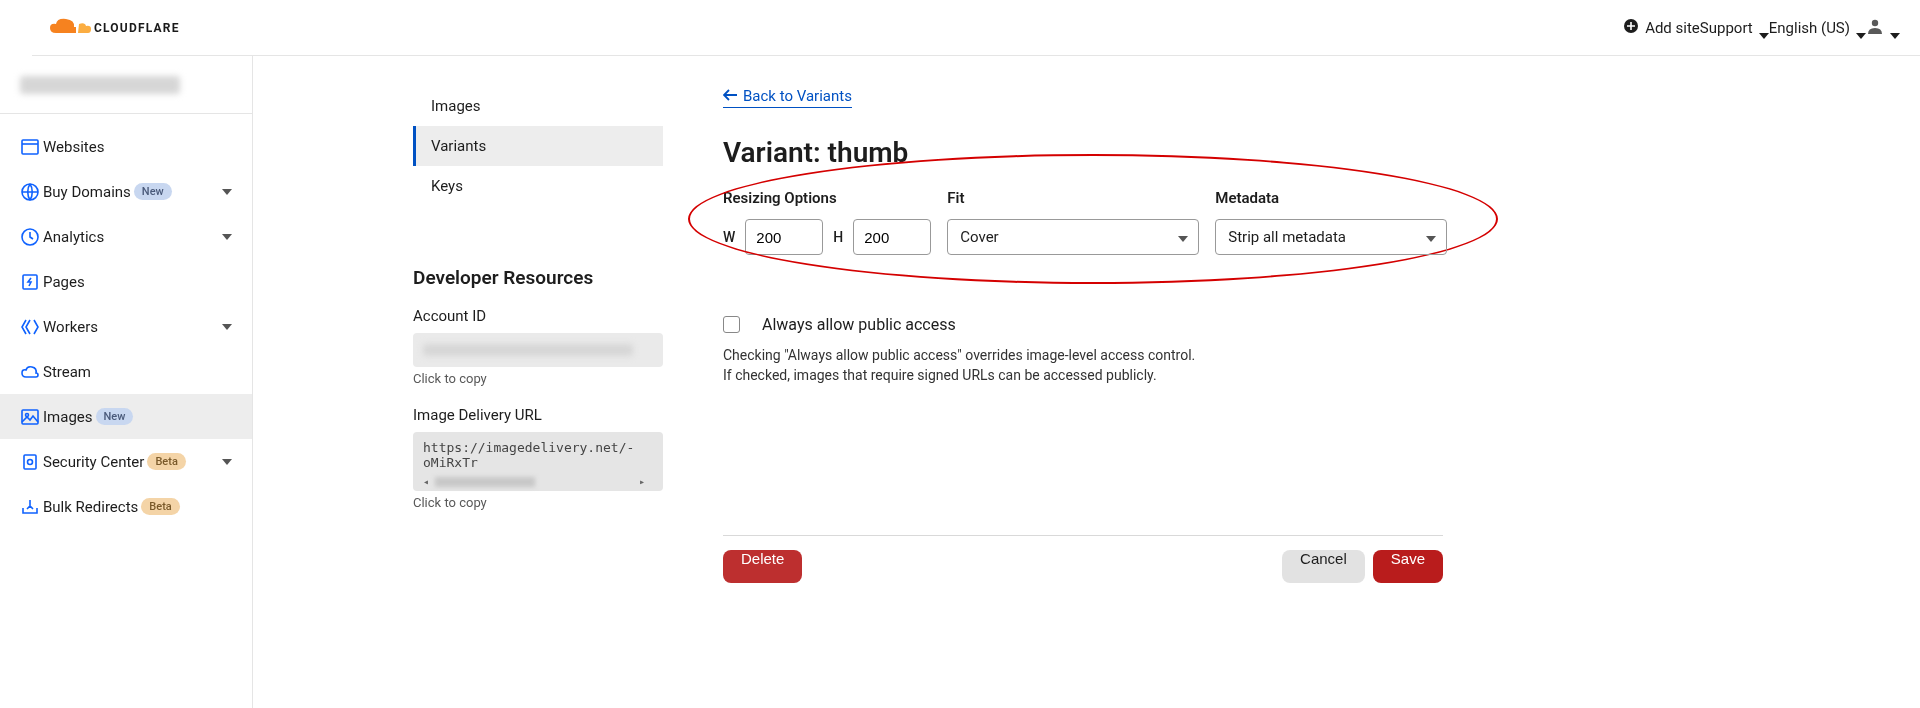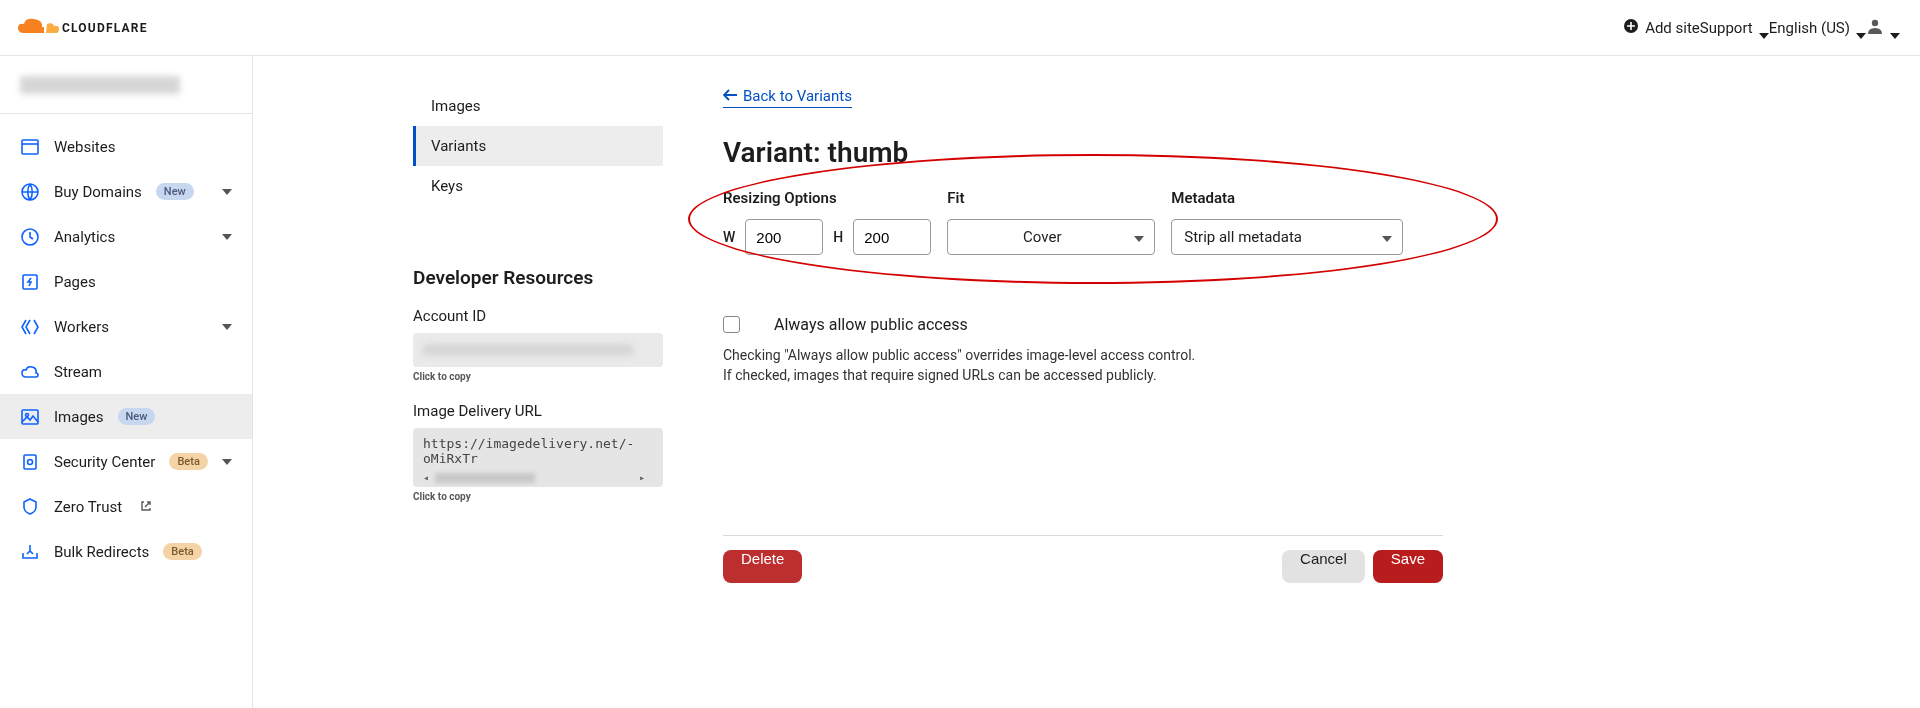--- a/index.html
+++ b/index.html
@@ -12,20 +12,21 @@
       overflow: hidden;
     }
 
     
     .topbar {
       height: 56px;
       border-bottom: 1px solid #e5e5e5;
       display: flex;
       align-items: center;
       padding: 0 20px 0 16px;
+      margin-left: 32px;
     }
     .logo-wrap { display: flex; align-items: center; gap: 0; }
     .logo-text {
       font-weight: 700;
       letter-spacing: 1.2px;
       font-size: 12px;
       color: #1a1a1a;
       margin-left: 2px;
     }
     .topbar-right {
@@ -64,21 +65,21 @@
       filter: blur(3px);
       border-radius: 3px;
     }
     .nav-list { padding: 10px 0; }
     .nav-item {
       display: flex;
       align-items: center;
       height: 45px;
       padding: 0 20px;
       cursor: pointer;
-      gap: 14px;
+      gap: 3px;
       font-size: 15px;
       color: #1d1d1d;
       position: relative;
     }
     .nav-item.active { background: #ededed; }
     .nav-icon { width: 20px; height: 20px; display: flex; align-items: center; justify-content: center; color: #0051c3; }
     .nav-icon svg { stroke: #0f62fe; }
     .nav-label { flex: 0 0 auto; }
     .badge-new {
       background: #c8d7f0;
@@ -141,21 +142,21 @@
       background: #eaeaea;
       height: 34px;
       border-radius: 4px;
       margin-bottom: 4px;
       display:flex;
       align-items:center;
       padding: 0 10px;
       overflow:hidden;
     }
     .copy-box .blurred { width: 210px; height: 12px; }
-    .hint { font-size: 10px; color: #595959; margin-bottom: 20px; font-weight: bold; }
+    .hint { font-size: 13px; color: #595959; margin-bottom: 20px; }
     .url-box {
       background: #e5e5e5;
       padding: 8px 18px 4px 10px;
       border-radius: 4px;
       font-family: ui-monospace, Menlo, Consolas, monospace;
       font-size: 13px;
       color: #444;
       margin-bottom: 4px;
       width: 250px;
     }
@@ -220,33 +221,33 @@
       padding: 0 30px 0 12px;
       font-size: 15px;
       display: flex;
       align-items: center;
       justify-content: space-between;
       gap: 10px;
       cursor: pointer;
       position: relative;
     }
     .select .sel-caret { position: absolute; right: 10px; }
-    .fit-select { width: 208px; justify-content: center; }
+    .fit-select { width: 252px; }
     .meta-select { width: 232px; }
     .highlight-ellipse {
       position: absolute;
       border: 2px solid #d40000;
       border-radius: 50%;
       pointer-events: none;
     }
     .checkbox-row {
       margin-top: 60px;
       display: flex;
       align-items: center;
-      gap: 34px;
+      gap: 22px;
     }
     .cbox {
       width: 17px; height: 17px;
       border: 1.5px solid #888;
       border-radius: 3px;
       cursor: pointer;
     }
     .cb-label { font-size: 16px; }
     .help-text {
       margin-top: 12px;
@@ -440,33 +441,20 @@
         </span>
         <span class="nav-label">Security Center</span>
         <span class="badge-beta">Beta</span>
         <span class="nav-chevron">
           <svg width="10" height="6" viewBox="0 0 10 6">
               <path d="M0 0 L5 6 L10 0 Z" fill="#555"></path>
             </svg>
         </span>
       </div>
 
-      <div class="nav-item">
-        <span class="nav-icon">
-          <svg width="18" height="18" viewBox="0 0 18 18" fill="none" stroke-width="1.6">
-              <path d="M9 1 L15 4 v5 c0 5 -6 7 -6 7 s-6-2 -6-7 V4 Z"></path>
-            </svg>
-        </span>
-        <span class="nav-label">Zero Trust</span>
-        <span class="ext-icon">
-          <svg width="12" height="12" viewBox="0 0 12 12" fill="none" stroke="#595959" stroke-width="1.4">
-              <path d="M4 2 H2 v8 h8 V8 M7 2 h3 v3 M10 2 L5 7"></path>
-            </svg>
-        </span>
-      </div>
 
       <div class="nav-item">
         <span class="nav-icon">
           <svg width="18" height="18" viewBox="0 0 18 18" fill="none" stroke-width="1.6">
               <path d="M9 2 v6 M6 11 l3-3 3 3 M2 10 v5 h14 v-5"></path>
             </svg>
         </span>
         <span class="nav-label">Bulk Redirects</span>
         <span class="badge-beta">Beta</span>
       </div>

